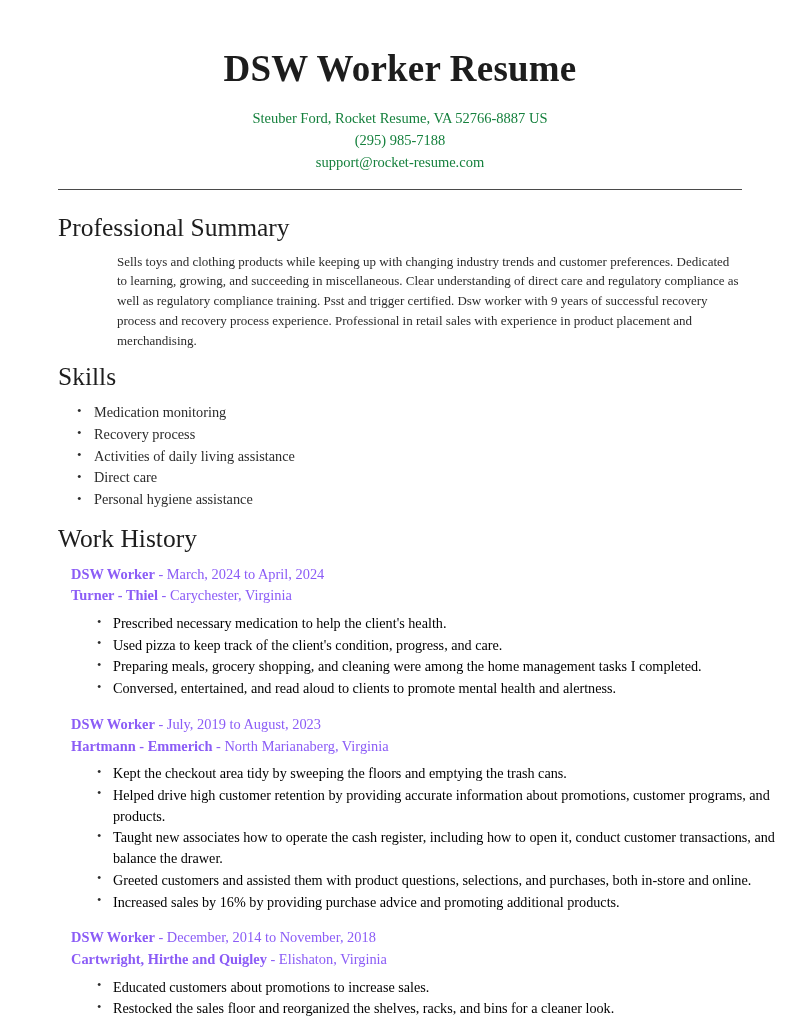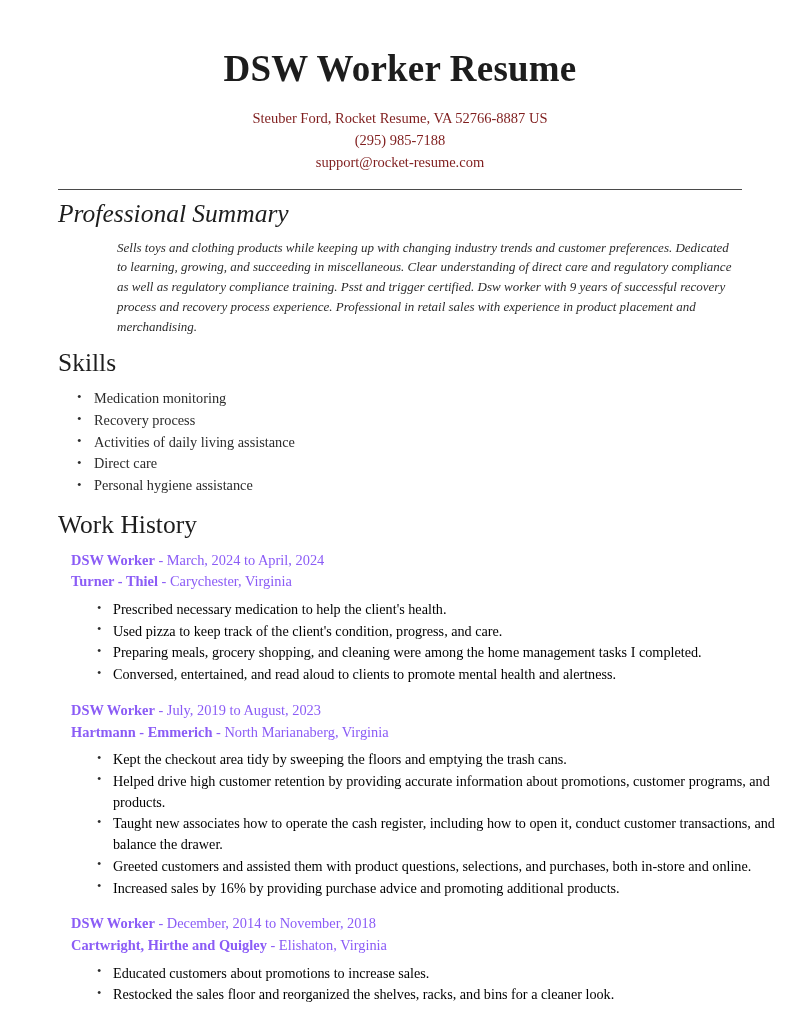--- a/index.html
+++ b/index.html
@@ -34,21 +34,21 @@
     font-size: 37px;
     font-weight: 700;
     letter-spacing: 0.2px;
     line-height: 1.15;
     color: #1d1d1d;
     margin: 0 0 16px 0;
   }
   .contact-line {
     font-size: 14.5px;
     line-height: 1.55;
-    color: #7f1d1d;
+    color: #15803d;
     margin: 0;
   }
 
   .divider {
     margin: 15px 46px 0 46px;
     border: 0;
     border-top: 1px solid #4a4a4a;
     height: 0;
   }
 
@@ -56,21 +56,21 @@
   .section {
     padding: 0 46px 0 46px;
   }
   .section-title {
     font-size: 25.5px;
     font-weight: 400;
     line-height: 1.2;
     color: #1d1d1d;
     margin: 0;
   }
-  #section-summary { margin-top: 9px; font-style: italic; }
+  #section-summary { margin-top: 23px; }
   #section-skills  { margin-top: 12px; }
   #section-work    { margin-top: 13px; }
 
   .section-body {
     padding-left: 59px;
   }
 
   .summary-text {
     font-size: 13px;
     line-height: 1.52;

